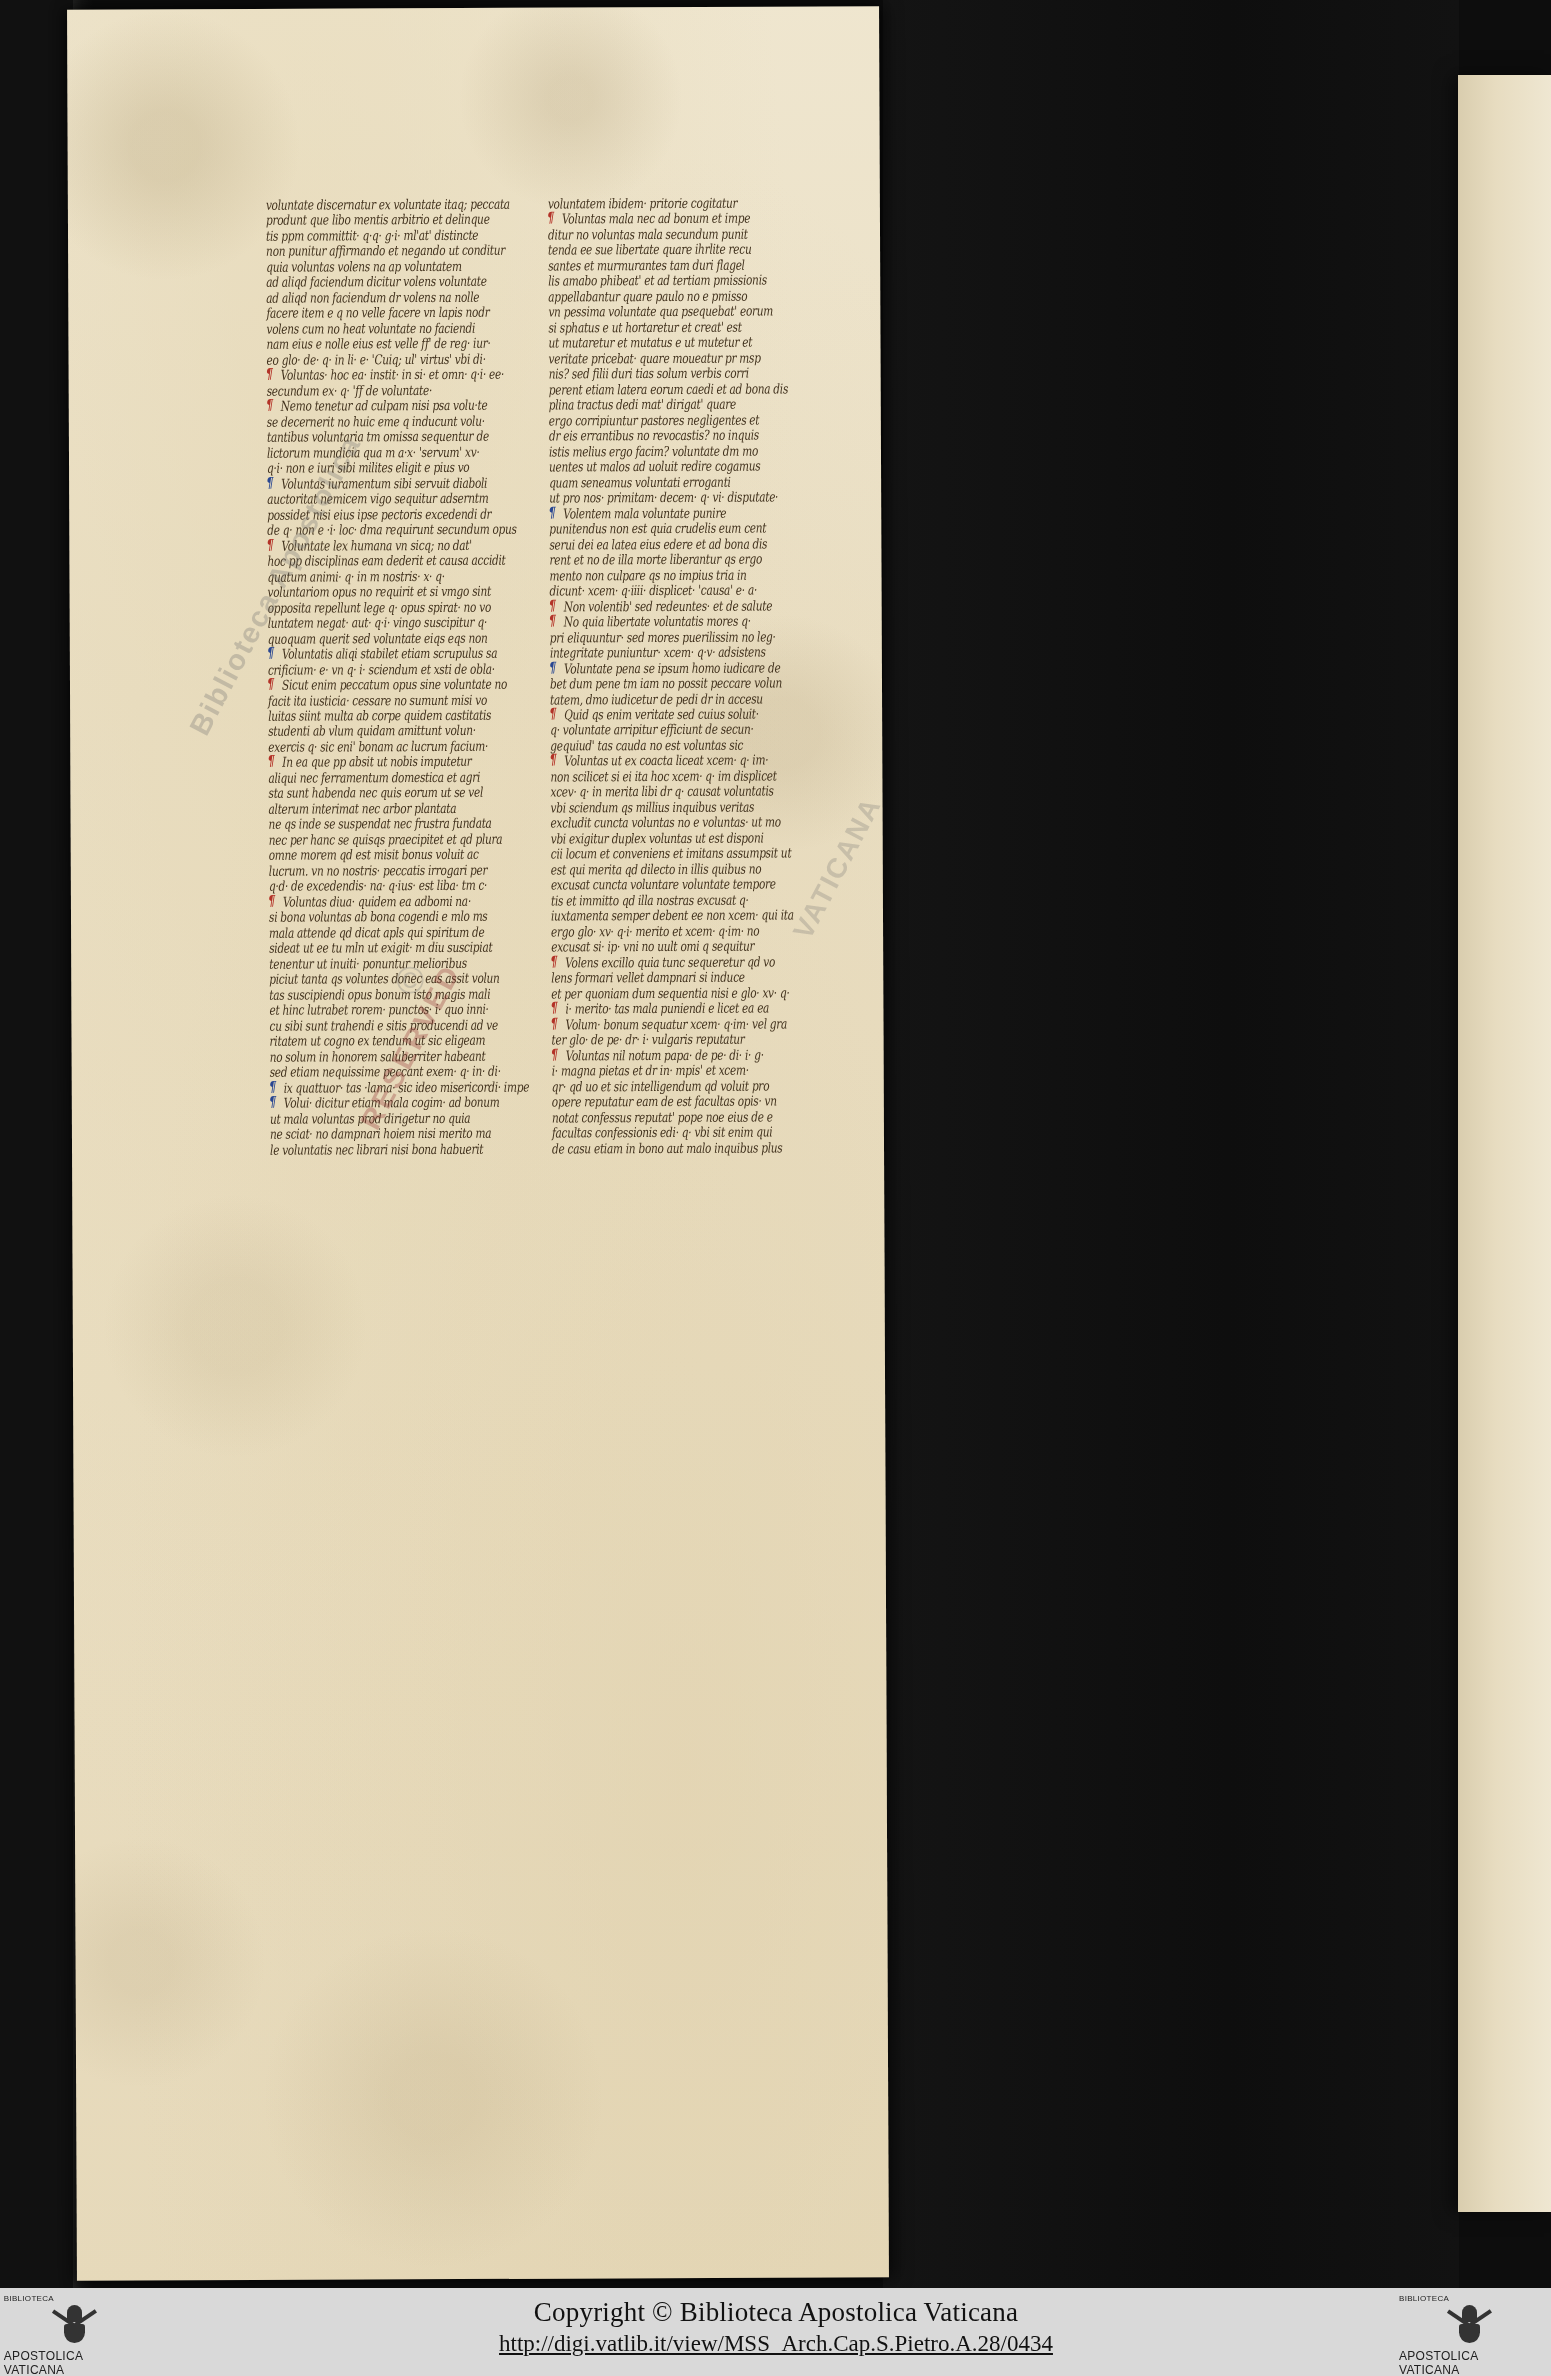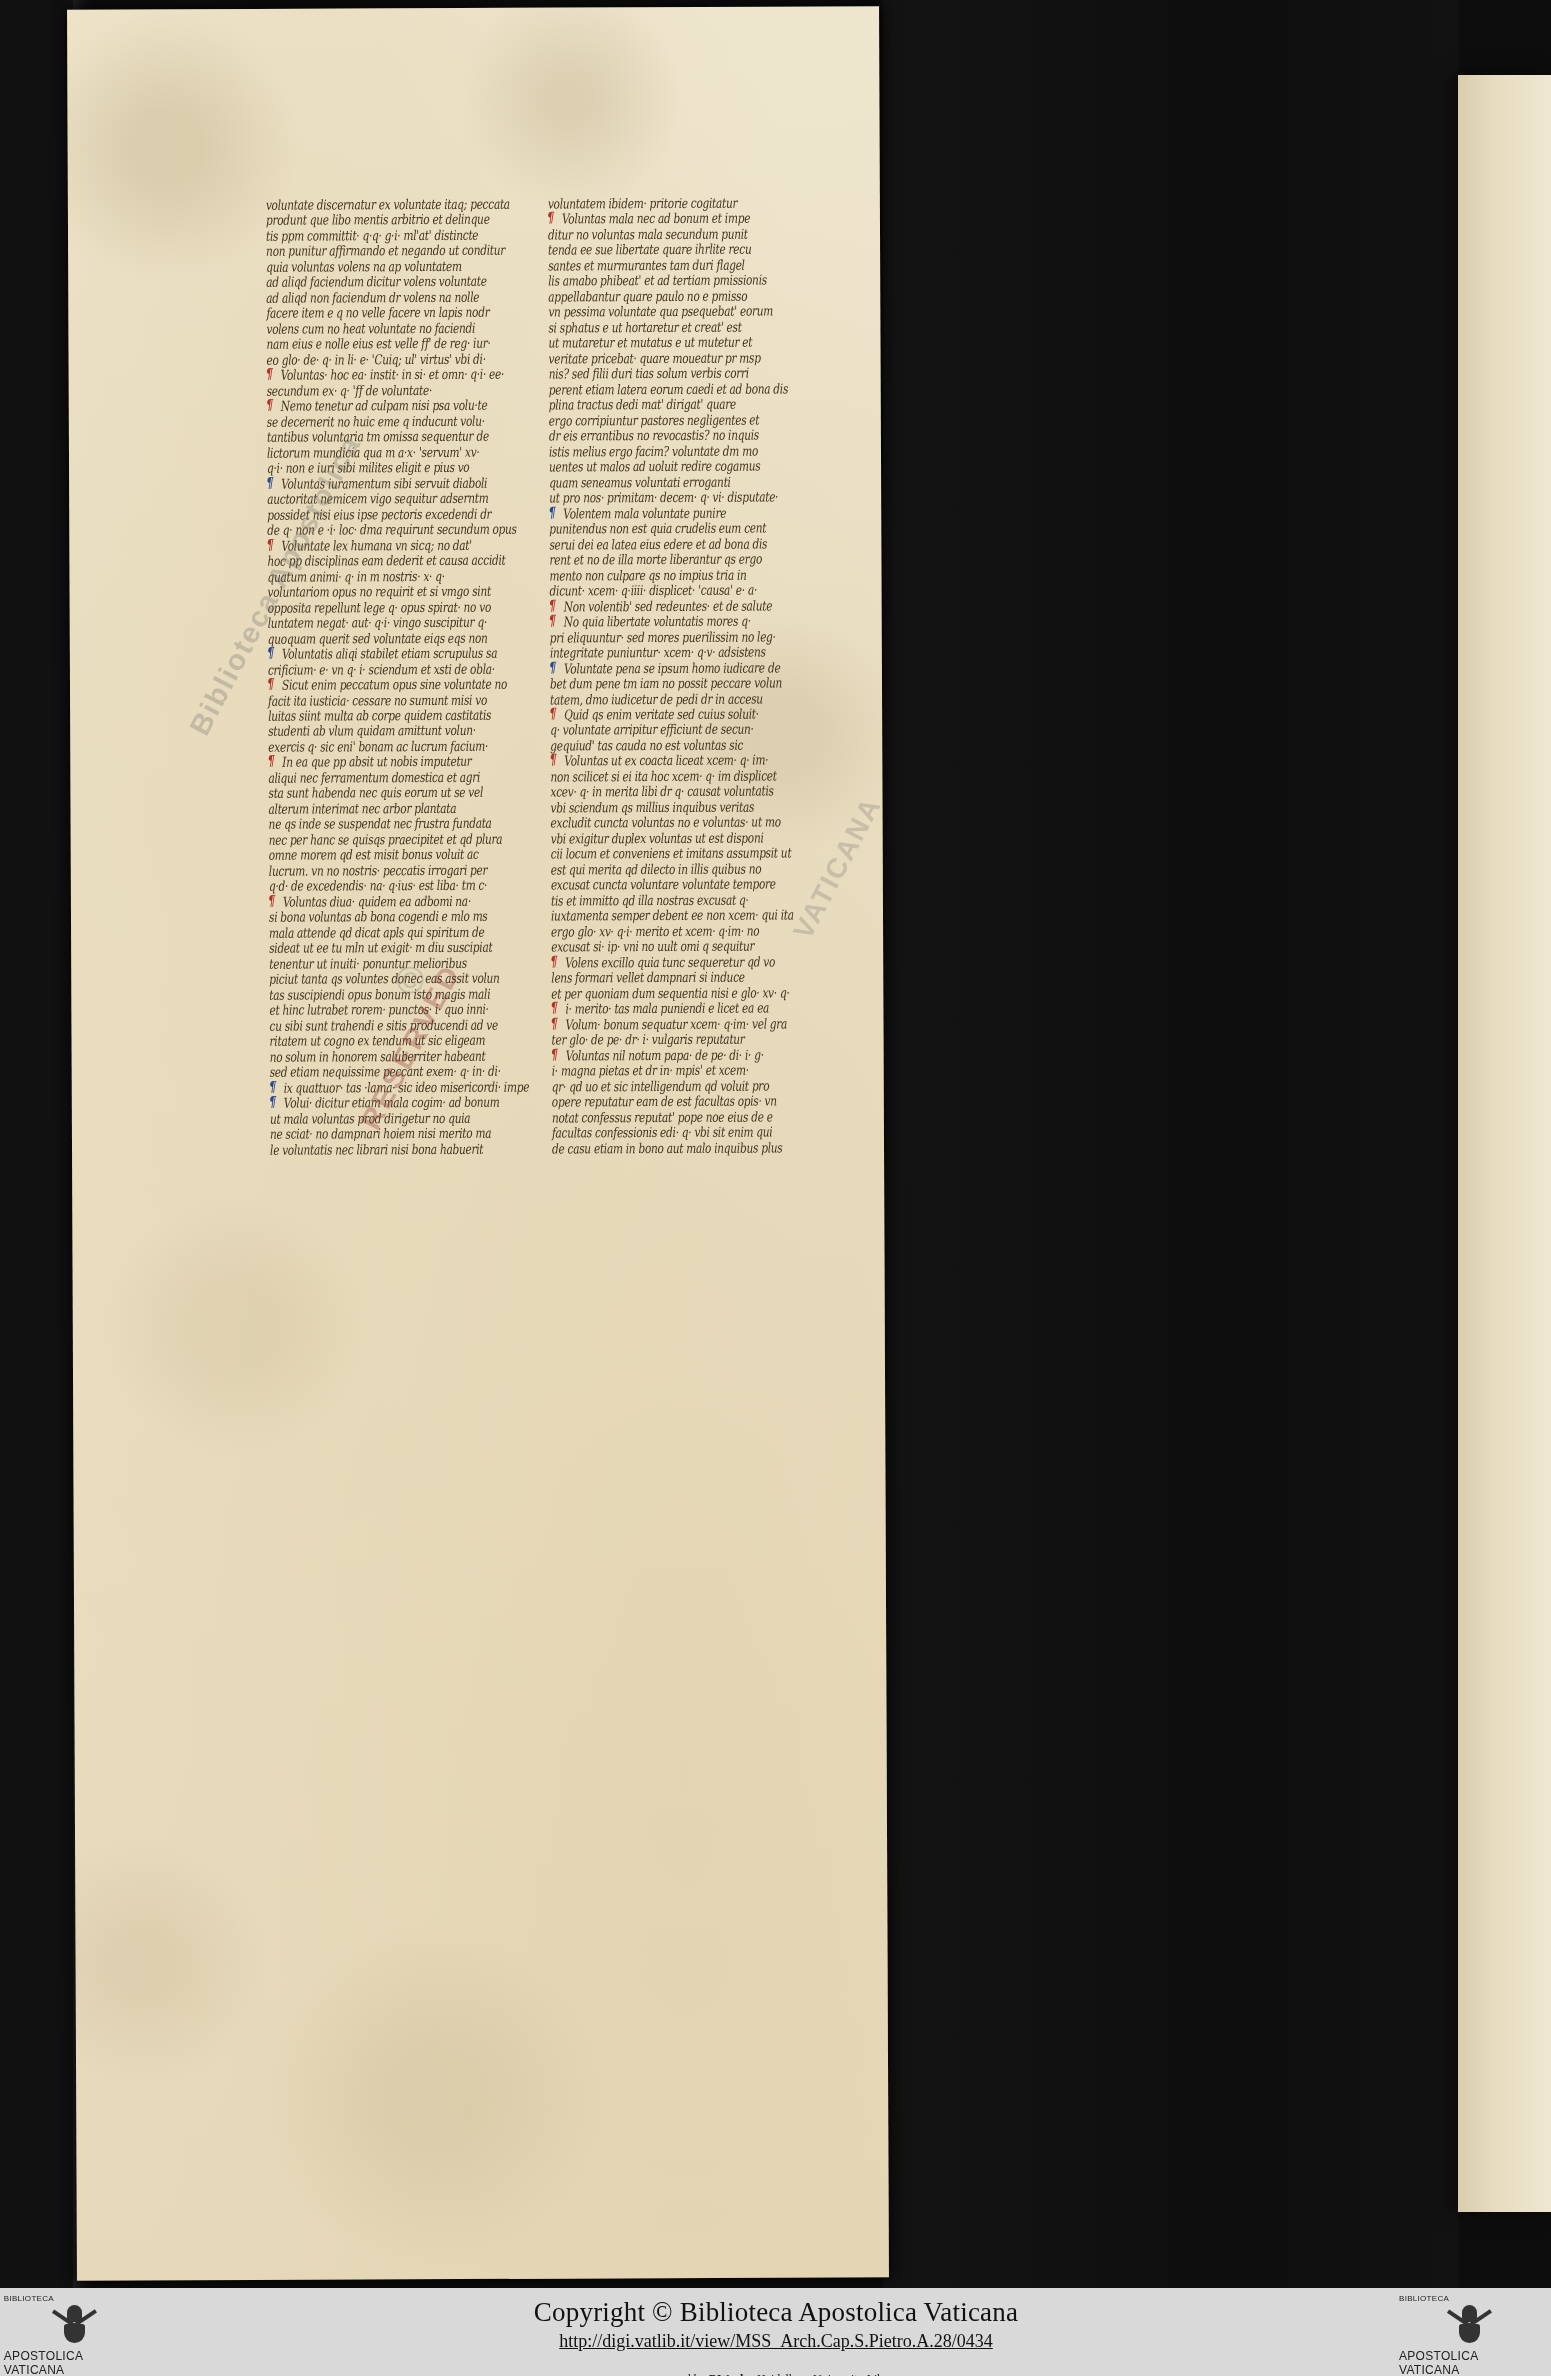--- a/index.html
+++ b/index.html
@@ -193,21 +193,21 @@
     text-align: center;
   }
   #footer-copyright {
     font-family: "Liberation Serif", serif;
     font-size: 27px;
     padding-top: 9.4px;
     letter-spacing: 0.2px;
   }
   #footer-url {
     font-family: "Liberation Serif", serif;
-    font-size: 18px;
+    font-size: 23px;
     margin-top: 2.8px;
     text-decoration: underline;
     color: #111;
     display: block;
   }
   #footer-powered {
     font-family: Liberation Serif, serif;
     font-size: 12px;
     margin-top: 20px;
     color: #222;

